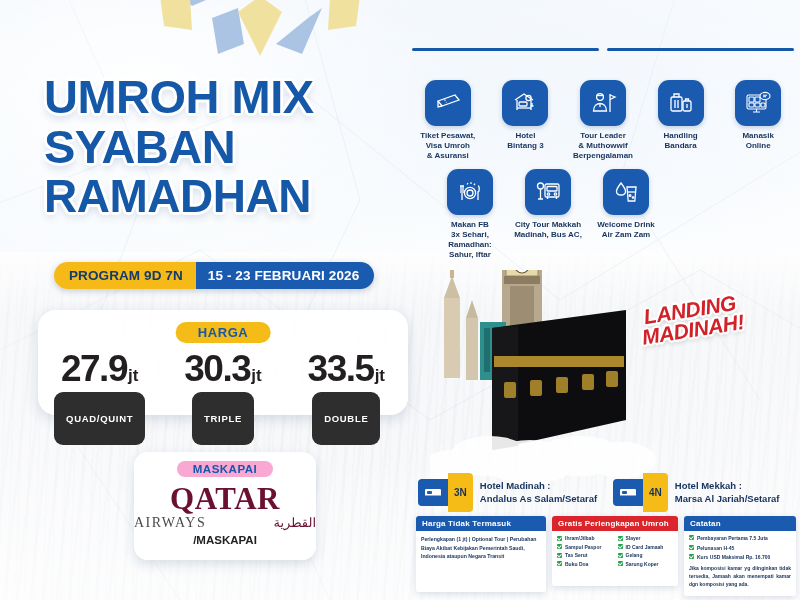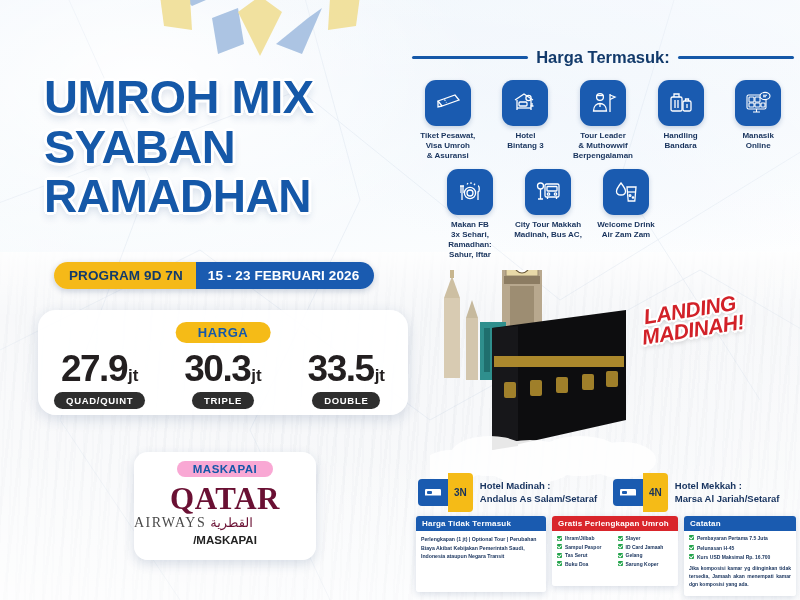--- a/index.html
+++ b/index.html
@@ -83,40 +83,40 @@
   }
   .price-col { text-align:center; width:118px; }
   .price-num {
     font-weight:800; font-size:37px; color:#231f20; line-height:1;
     letter-spacing:-1.5px; white-space:nowrap;
   }
   .price-num .jt { font-size:17px; letter-spacing:0; margin-left:1px; }
   .price-tag {
     display:inline-block; margin-top:5px; background:#2e2e2e; color:#fff;
     font-weight:700; font-size:9.5px; letter-spacing:.7px;
-    padding:3px 12px; border-radius:9px;text-align:center;
+    padding:21px 12px; border-radius:9px;text-align:center;
   }
 
   
   .airline-card {
     position:absolute; left:134px; top:452px; width:182px; height:108px;
     background:rgba(255,255,255,.95); border-radius:14px;
     box-shadow:0 4px 12px rgba(30,60,110,.16);
     text-align:center;
   }
   .maskapai-badge {
     display:inline-block; margin-top:9px; background:#f9a8d4; color:#1558a8;
     font-weight:800; font-size:11.5px; padding:2px 16px; border-radius:9px; letter-spacing:.5px;
   }
   .qatar-word {
     margin-top:6px; color:#6a1033; font-weight:700; font-size:31px;
     letter-spacing:.5px; line-height:1; font-family:"Liberation Serif", serif;
   }
   .qatar-sub {
-    margin-top:1px; display:flex; justify-content:flex-start; align-items:baseline; gap:4px;
+    margin-top:1px; display:flex; justify-content:space-between; align-items:baseline; gap:4px;
   }
   .qatar-sub .en { color:#4a4a4a; font-size:14px; letter-spacing:1.5px; font-family:"Liberation Serif", serif; }
   .qatar-sub .ar { color:#6a1033; font-size:13px; }
   .setaraf { margin-top:3px; color:#222; font-weight:700; font-size:11.5px; }
 
   
   .incl-head {
     position:absolute; left:412px; top:48px; width:382px;
     display:flex; align-items:center; gap:8px;
   }
@@ -264,21 +264,20 @@
     <div class="qatar-word">QATAR</div>
     <div class="qatar-sub">
       <span class="en">AIRWAYS</span>
       <span class="ar">القطرية</span>
     </div>
     <div class="setaraf">/MASKAPAI</div>
   </div>
 
   <div class="incl-head">
     <div class="rule"></div>
-    <div class="txt">Harga Termasuk:</div>
     <div class="rule"></div>
   </div>
 
   <div class="icon-grid">
     <div class="icon-row r1">
 
       <div class="icon-item">
         <div class="icon-box">
           <svg width="28" height="28" viewBox="0 0 28 28" fill="none" stroke="#fff" stroke-width="1.3">
             <path d="M4 12 L21 6 L25 11 L8 17 Z"></path>

